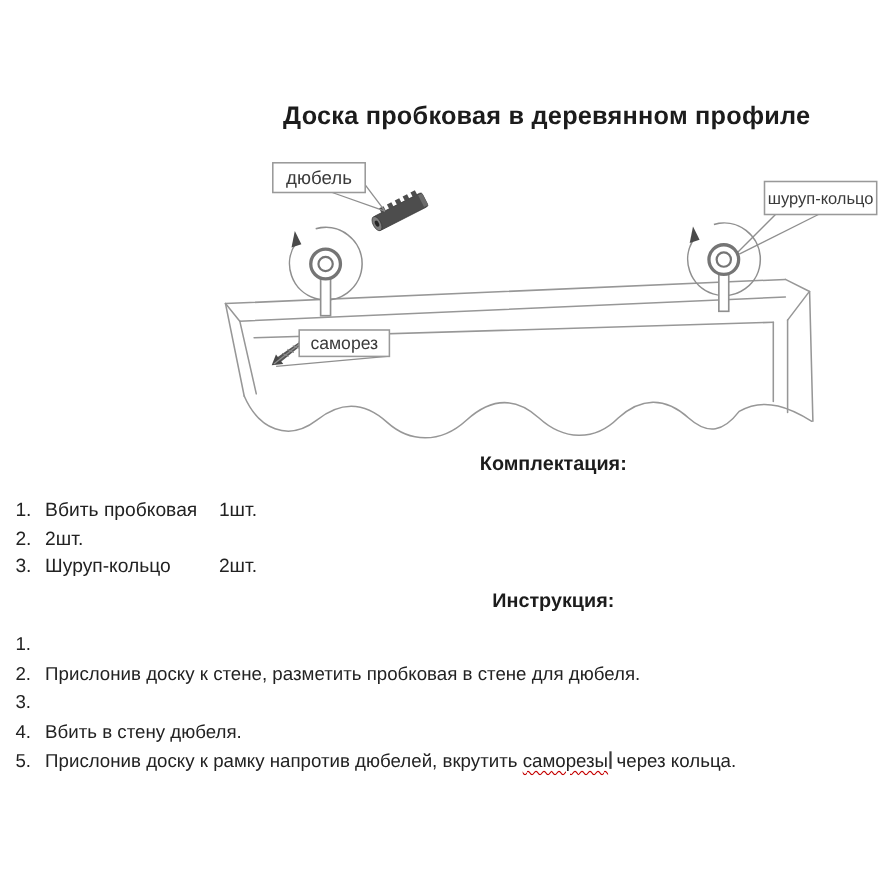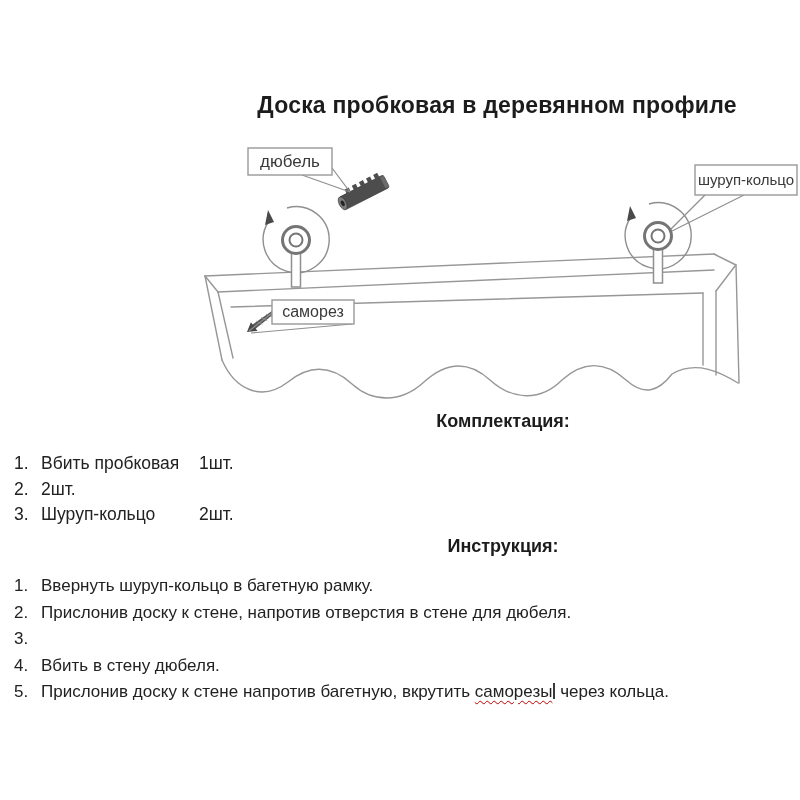--- a/index.html
+++ b/index.html
@@ -158,30 +158,29 @@
     <span class="kit-name">Шуруп-кольцо</span>
     <span class="kit-qty">2шт.</span>
   </div>
 </div>
 
 <h2 class="section-heading ins-heading">Инструкция:</h2>
 
 <div class="ins-list">
   <div class="ins-row">
     <span class="ins-num">1.</span>
-    <span class="ins-text">Ввернуть шуруп-кольцо в багетную рамку.</span>
   </div>
   <div class="ins-row">
     <span class="ins-num">2.</span>
-    <span class="ins-text">Прислонив доску к стене, напротив отверстия в стене для дюбеля.</span>
+    <span class="ins-text">Прислонив доску к стене, разметить пробковая в стене для дюбеля.</span>
   </div>
   <div class="ins-row">
     <span class="ins-num">3.</span>
   </div>
   <div class="ins-row">
     <span class="ins-num">4.</span>
     <span class="ins-text">Вбить в стену дюбеля.</span>
   </div>
   <div class="ins-row">
     <span class="ins-num">5.</span>
-    <span class="ins-text"><span>Прислонив доску к стене напротив багетную, вкрутить </span><span class="misspelled">саморезы</span><span class="caret"></span><span> через кольца.</span></span>
+    <span class="ins-text"><span>Прислонив доску к рамку напротив дюбелей, вкрутить </span><span class="misspelled">саморезы</span><span class="caret"></span><span> через кольца.</span></span>
   </div>
 </div>
 
 </body></html>

